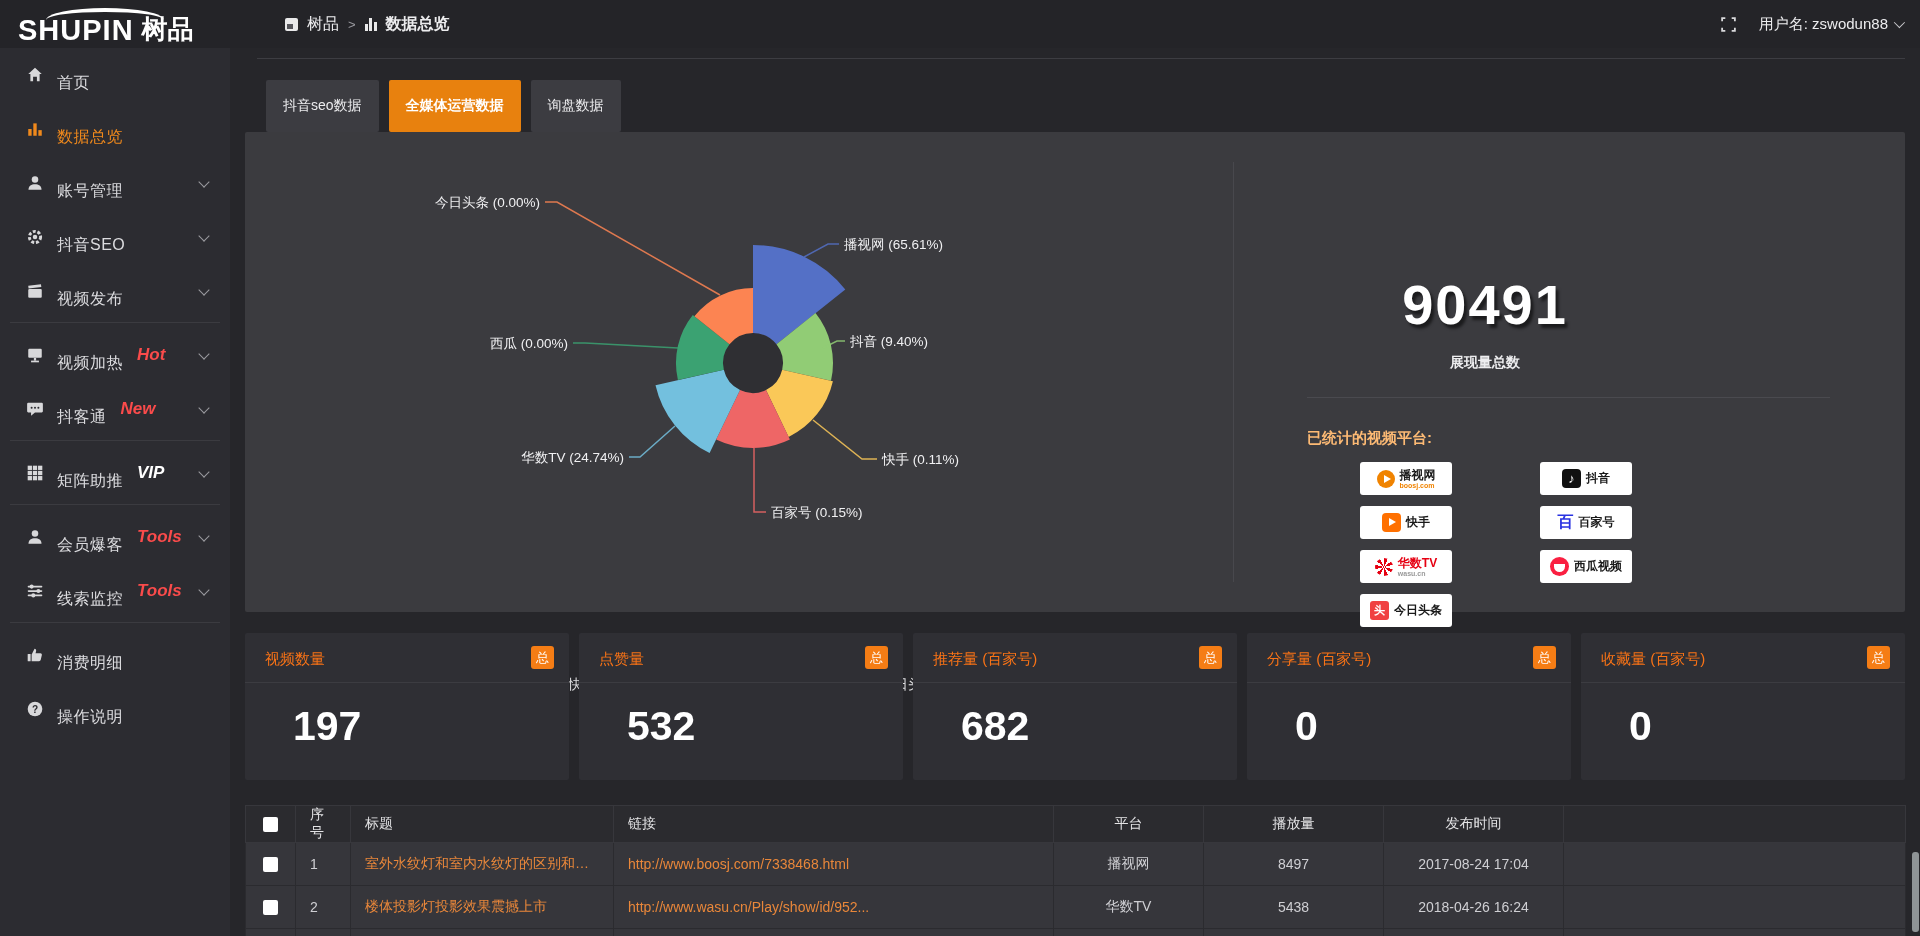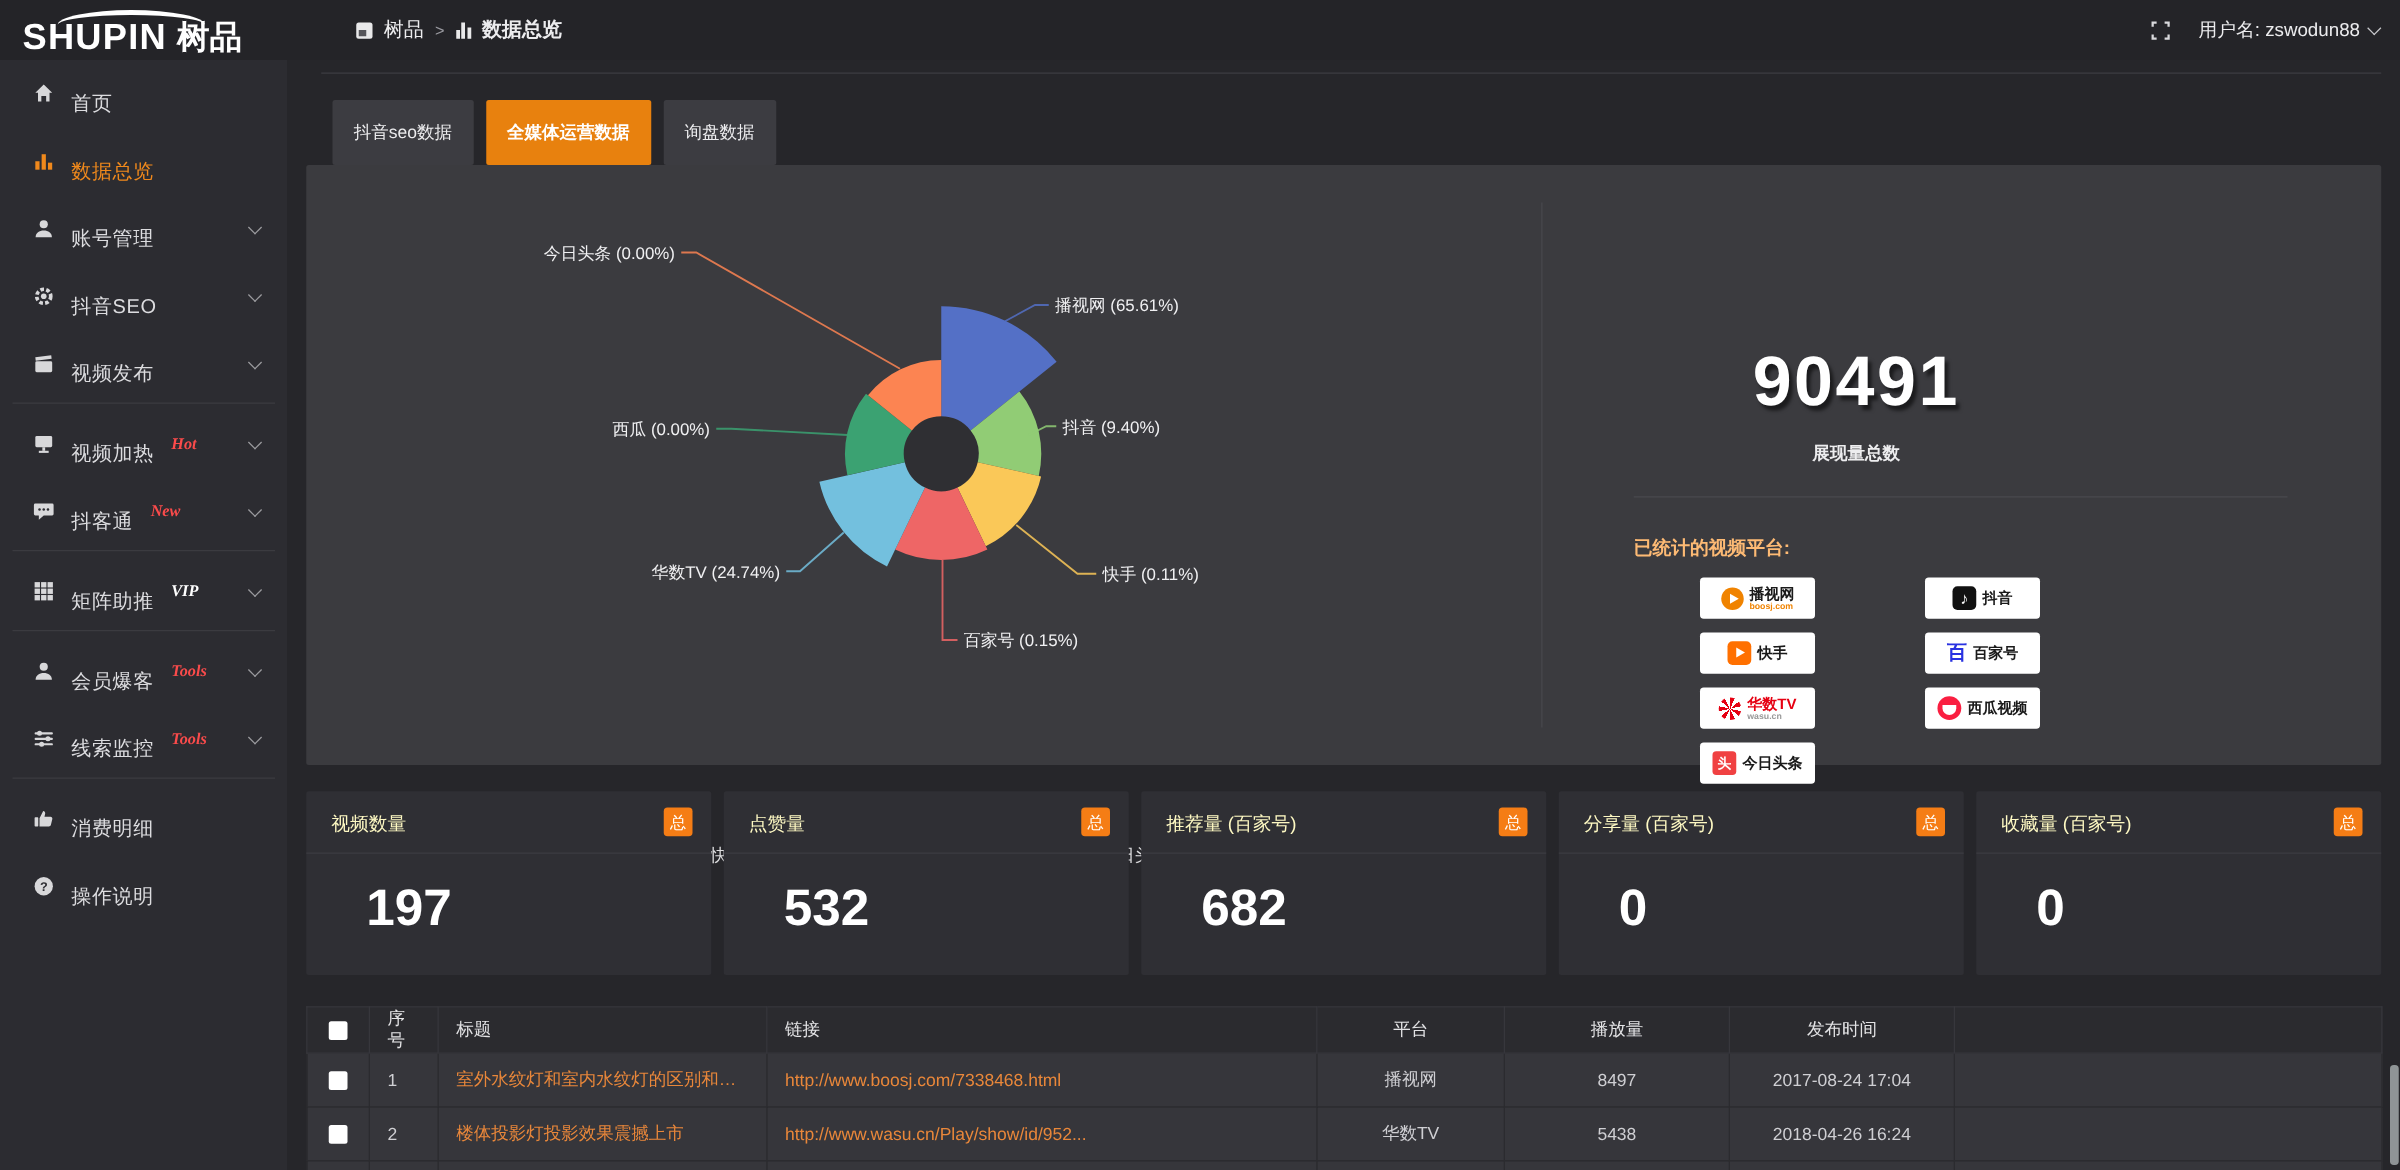--- a/index.html
+++ b/index.html
@@ -23,21 +23,21 @@
   .fs-icon svg { width:100%; height:100%; }
   .user-box { display:flex; align-items:center; gap:6px; color:#ececee; font-size:15px; cursor:pointer; }
   .chev { width:8px; height:8px; border-right:1.5px solid #c9c9cd; border-bottom:1.5px solid #c9c9cd; transform:rotate(45deg) translateY(-2px); }
   
   .sidebar { position:absolute; left:0; top:48px; width:230px; height:888px; background:#2c2c31; }
   .side-item { position:relative; height:54px; display:flex; align-items:center; padding-left:26px; cursor:pointer; color:#dcdcdf; }
   .side-item .s-icon { width:18px; height:18px; margin-right:13px; color:#d8d8da; flex:none; }
   .side-item .s-icon svg { width:100%; height:100%; }
   .side-item .s-label { font-size:16px; letter-spacing:.5px;margin-top:16px; }
   .side-item.active, .side-item.active .s-icon { color:#f0891c; }
-  .side-badge { font-size:13px; font-weight:bold; font-style:italic; margin-left:14px;font-family:Liberation Serif, serif; }
+  .side-badge { font-size:17px; font-weight:bold; font-style:italic; margin-left:14px; }
   .side-chev { position:absolute; right:22px; width:8px; height:8px; border-right:1.6px solid #9b9b9f; border-bottom:1.6px solid #9b9b9f; transform:rotate(45deg); margin-top:-3px; }
   .side-divider { height:1px; background:#3b3b40; margin:4px 10px 5px 10px; }
   
   .content { position:absolute; left:230px; top:48px; width:1690px; height:888px; background:#26262a; }
   .top-divider { position:absolute; left:27px; top:10px; width:1648px; height:1px; background:#3d3d42; }
   .tabs { position:absolute; left:36px; top:32px; display:flex; gap:10px; }
   .tab { height:52px; padding:0 17px; display:flex; align-items:center; font-size:14px; color:#ececee; background:#3c3c41; cursor:pointer; border-radius:2px; }
   .tab.active { background:#e8810e; color:#fff; font-weight:bold; }
   
   .panel { position:absolute; left:15px; top:84px; width:1660px; height:480px; background:#3b3b3f; border-radius:2px; }
@@ -65,21 +65,21 @@
   .ic-kuaishou::after { content:""; position:absolute; left:7px; top:5px; border-left:7px solid #fff; border-top:4.5px solid transparent; border-bottom:4.5px solid transparent; }
   .ic-baijia { font-size:16px; font-weight:900; color:#2932e1; flex:none; }
   .ic-wasu { width:18px; height:18px; border-radius:50%; flex:none;
     background:conic-gradient(#e60012 0 25deg,#fff 25deg 51deg,#e60012 51deg 77deg,#fff 77deg 103deg,#e60012 103deg 129deg,#fff 129deg 154deg,#e60012 154deg 180deg,#fff 180deg 206deg,#e60012 206deg 231deg,#fff 231deg 257deg,#e60012 257deg 283deg,#fff 283deg 309deg,#e60012 309deg 334deg,#fff 334deg 360deg); }
   .ic-xigua { width:19px; height:19px; border-radius:50%; background:#fa1f41; position:relative; flex:none; }
   .ic-xigua::after { content:""; position:absolute; left:4px; top:7px; width:11px; height:8px; background:#fff; border-radius:0 0 11px 11px; }
   .ic-toutiao { width:19px; height:19px; border-radius:3px; background:#f04142; color:#fff; font-size:11px; font-weight:900; display:flex; align-items:center; justify-content:center; flex:none; }
   
   .cards { position:absolute; left:15px; top:585px; width:1660px; height:147px; display:flex; gap:10px; }
   .card { flex:1; background:#2f2f34; border-radius:2px; position:relative; }
-  .card-title { position:absolute; left:20px; top:17px; font-size:15px; color:#fef9c3; }
+  .card-title { position:absolute; left:20px; top:17px; font-size:15px; color:#f97316; }
   .card-badge { position:absolute; right:15px; top:13px; width:23px; height:23px; background:#f57d15; border-radius:3px; color:#fff; font-size:13px; display:flex; align-items:center; justify-content:center; }
   .card-divider { position:absolute; left:0; top:49px; width:100%; height:1px; background:#3c3c41; }
   .card-value { position:absolute; left:22px; top:70px; font-size:41px; font-weight:700; color:#fff;margin-left:26px; }
   
   .tbl-wrap { position:absolute; left:15px; top:757px; width:1660px; }
   table { width:1660px; border-collapse:collapse; table-layout:fixed; }
   th { height:36px; background:#2b2b2f; color:#e3e3e5; font-size:14px; font-weight:400; border:1px solid #37373c; }
   td { height:43px; background:#36363b; color:#cfcfd3; font-size:14px; border:1px solid #2b2b2f; padding:0 14px; }
   th.l, td.l { text-align:left; }
   th.c, td.c { text-align:center; padding:0; }

